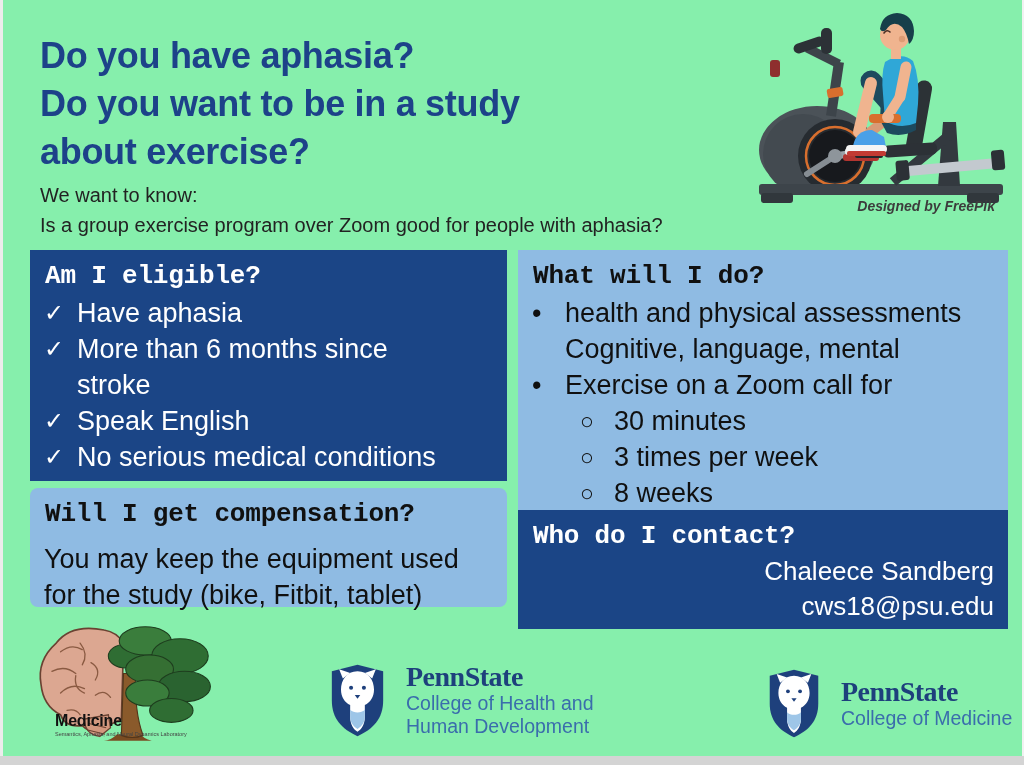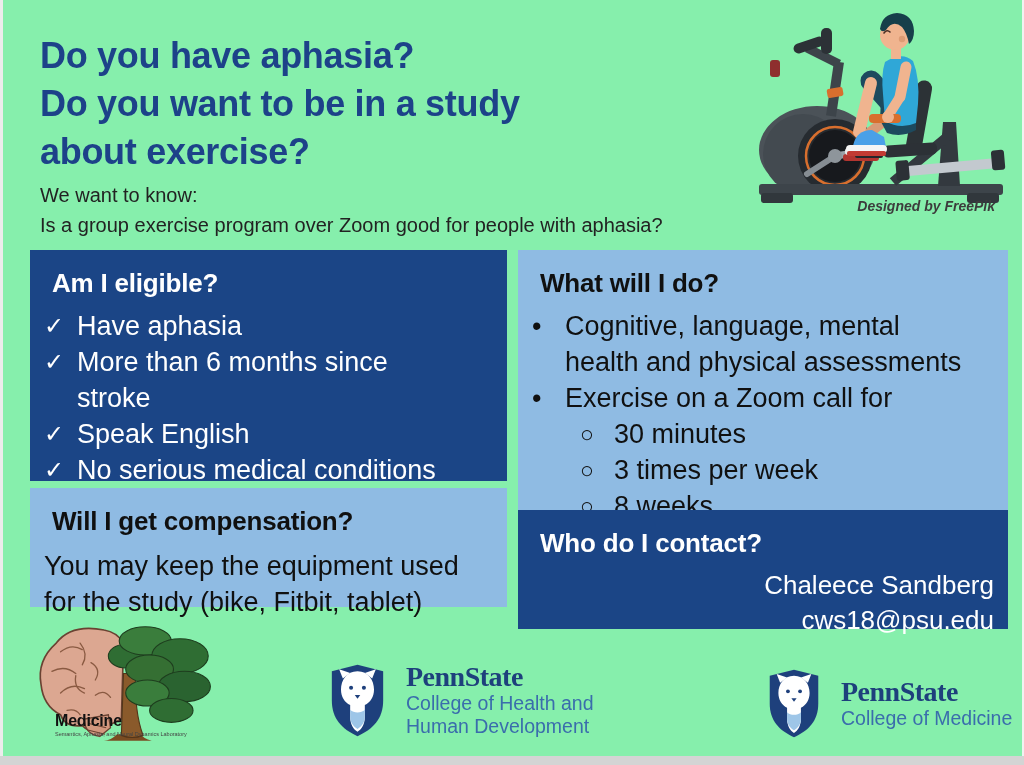--- a/index.html
+++ b/index.html
@@ -36,24 +36,24 @@
   .hero{position:absolute;left:743px;top:4px;width:272px;height:202px;}
   .credit{
     position:absolute;left:845px;top:198px;width:150px;text-align:right;
     font-size:14px;font-weight:600;color:#3c3c3c;font-style:italic;
   }
 
   
   .box{position:absolute;box-sizing:border-box;padding:8px 14px;}
   .box--dark{background:var(--dark-blue);color:#fff;}
   .box--light{background:var(--light-blue);color:#101010;}
-  .box h2{margin:8px;font-size:26px;font-weight:700;line-height:34px;letter-spacing:-0.2px;}
+  .box h2{margin:1px;font-size:26px;font-weight:700;line-height:34px;letter-spacing:-0.2px;font-family:Liberation Mono, monospace;}
   #box-eligible{left:30px;top:250px;width:477px;height:231px;}
   #box-what{left:518px;top:250px;width:490px;height:267px;}
-  #box-comp{left:30px;top:488px;width:477px;height:119px;}
+  #box-comp{left:30px;top:488px;width:477px;height:119px;border-radius:8px;}
   #box-contact{left:518px;top:510px;width:490px;height:119px;}
 
   .blist{list-style:none;margin:2px 0 0 0;padding:0;font-size:27px;line-height:36px;}
   .blist li{display:flex;align-items:flex-start;}
   .blist .mark{flex:0 0 33px;}
   .blist .check{flex:0 0 33px;font-size:24px;line-height:36px;}
   .blist .li-text{flex:1 1 auto;}
   .blist .line{display:block;}
   .sublist{list-style:none;margin:0;padding:0 0 0 48px;font-size:27px;line-height:36px;}
   .sublist li{display:flex;align-items:flex-start;}
@@ -190,22 +190,22 @@
       </li>
     </ul>
   </section>
 
   <section class="box box--light" id="box-what">
     <h2>What will I do?</h2>
     <ul class="blist">
       <li>
         <span class="mark">•</span>
         <span class="li-text">
+          <span class="line">health and physical assessments</span>
           <span class="line">Cognitive, language, mental</span>
-          <span class="line">health and physical assessments</span>
         </span>
       </li>
       <li>
         <span class="mark">•</span>
         <span class="li-text">
             <span class="line">Exercise on a Zoom call for</span>
           </span>
       </li>
     </ul>
     <ul class="sublist">

